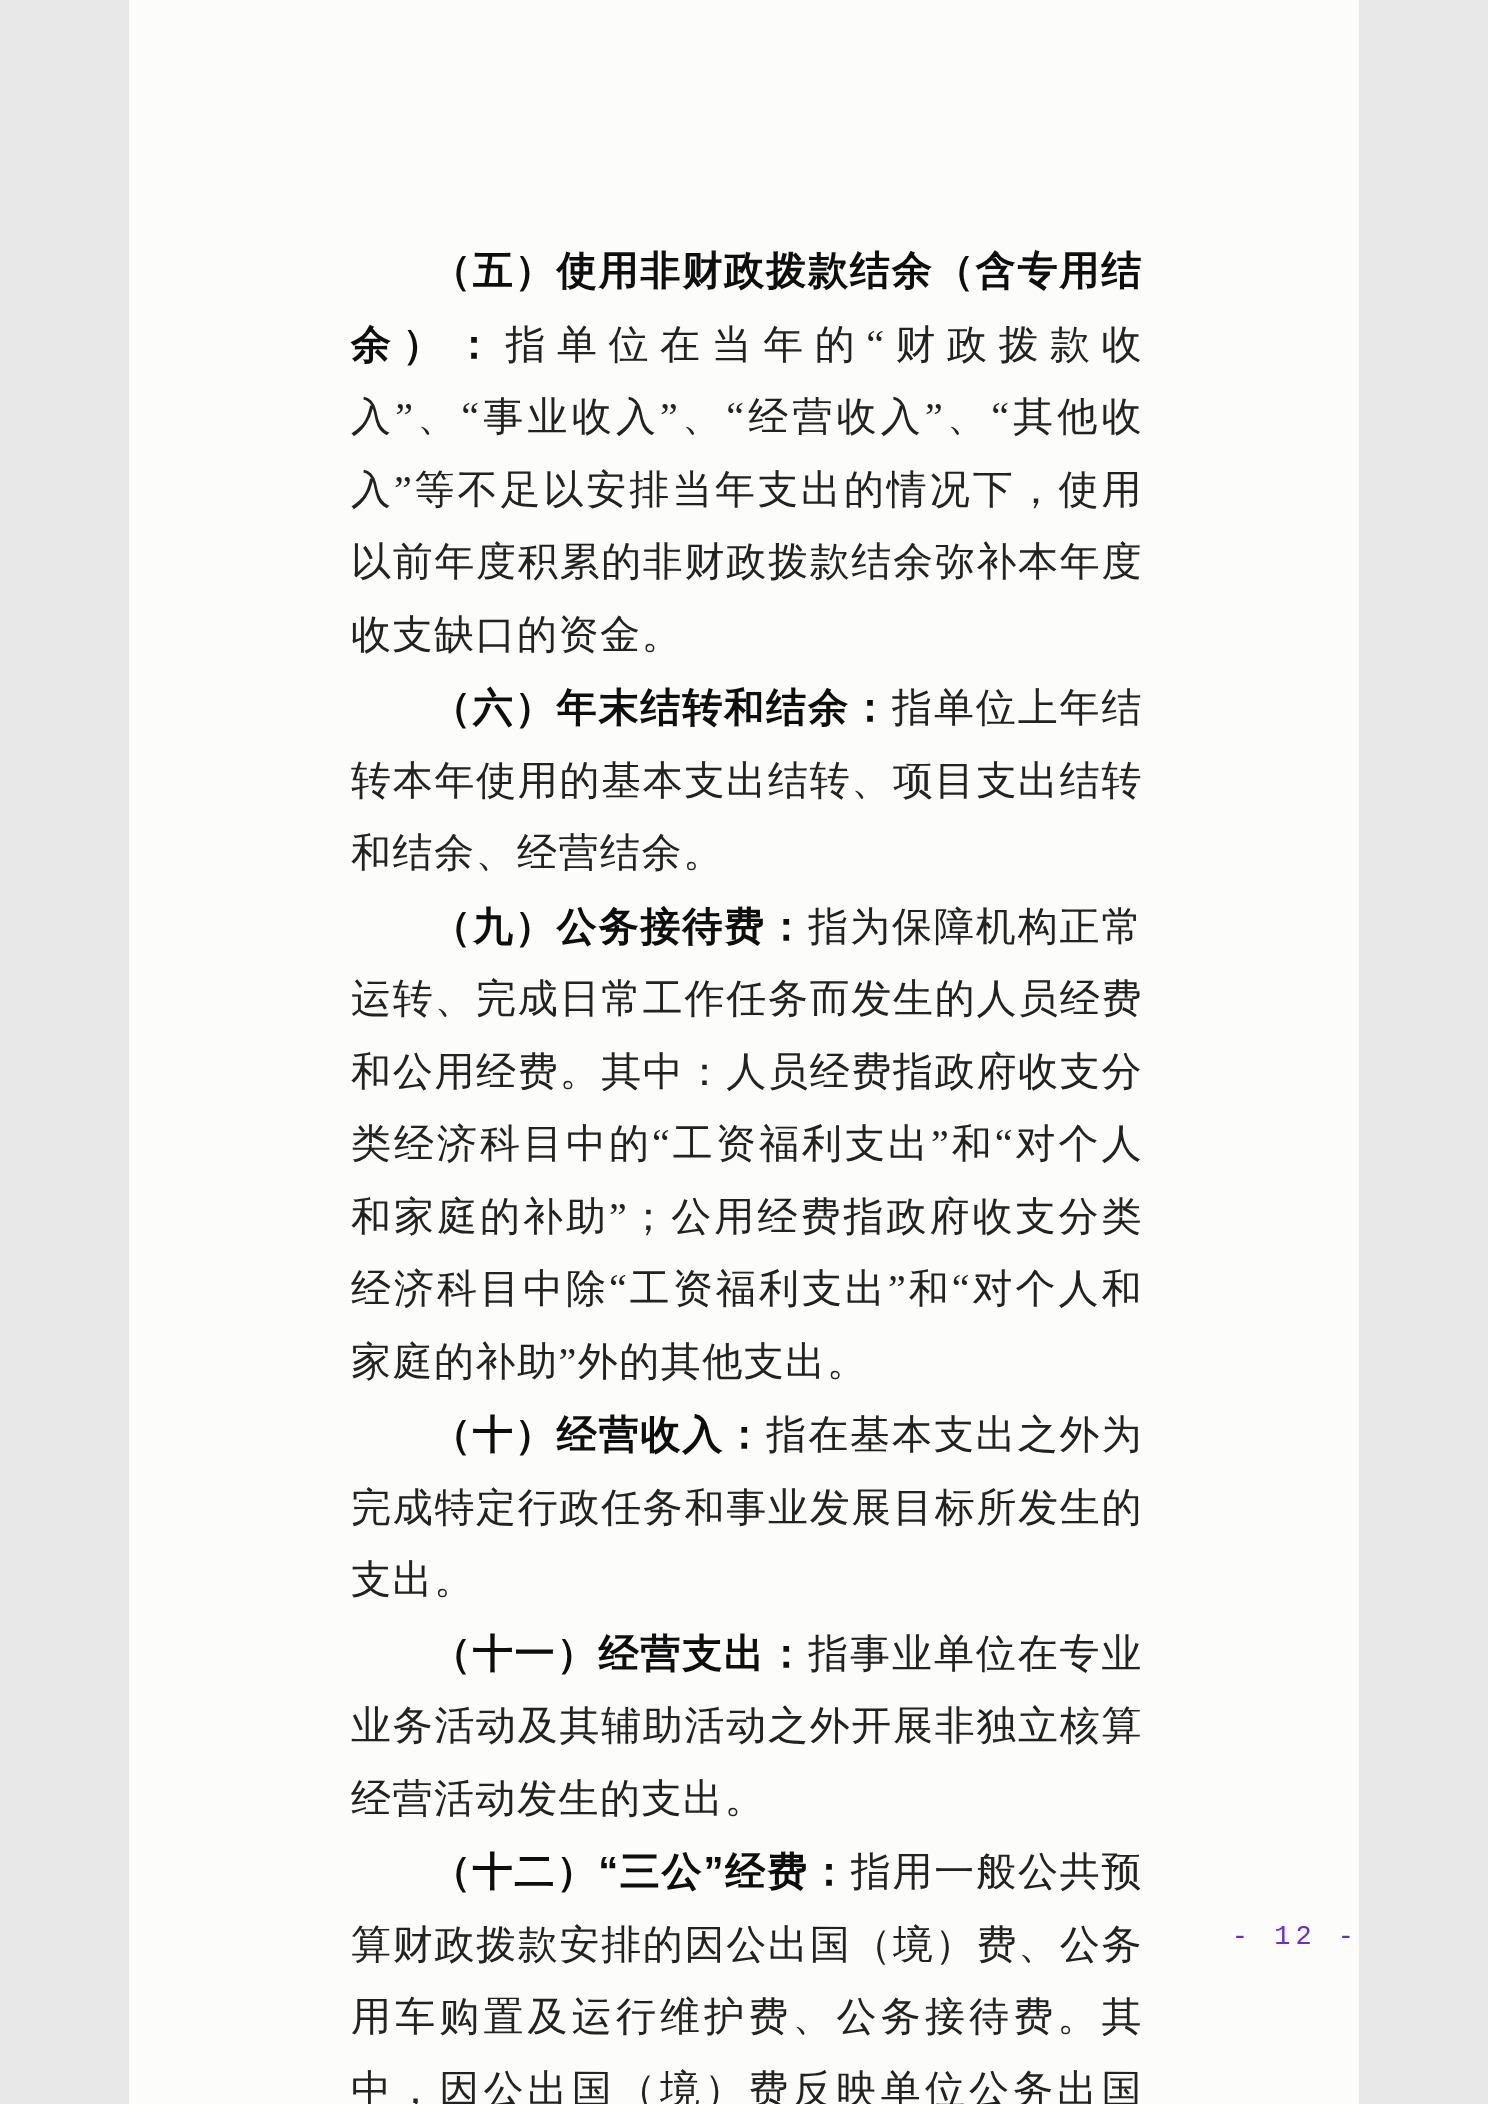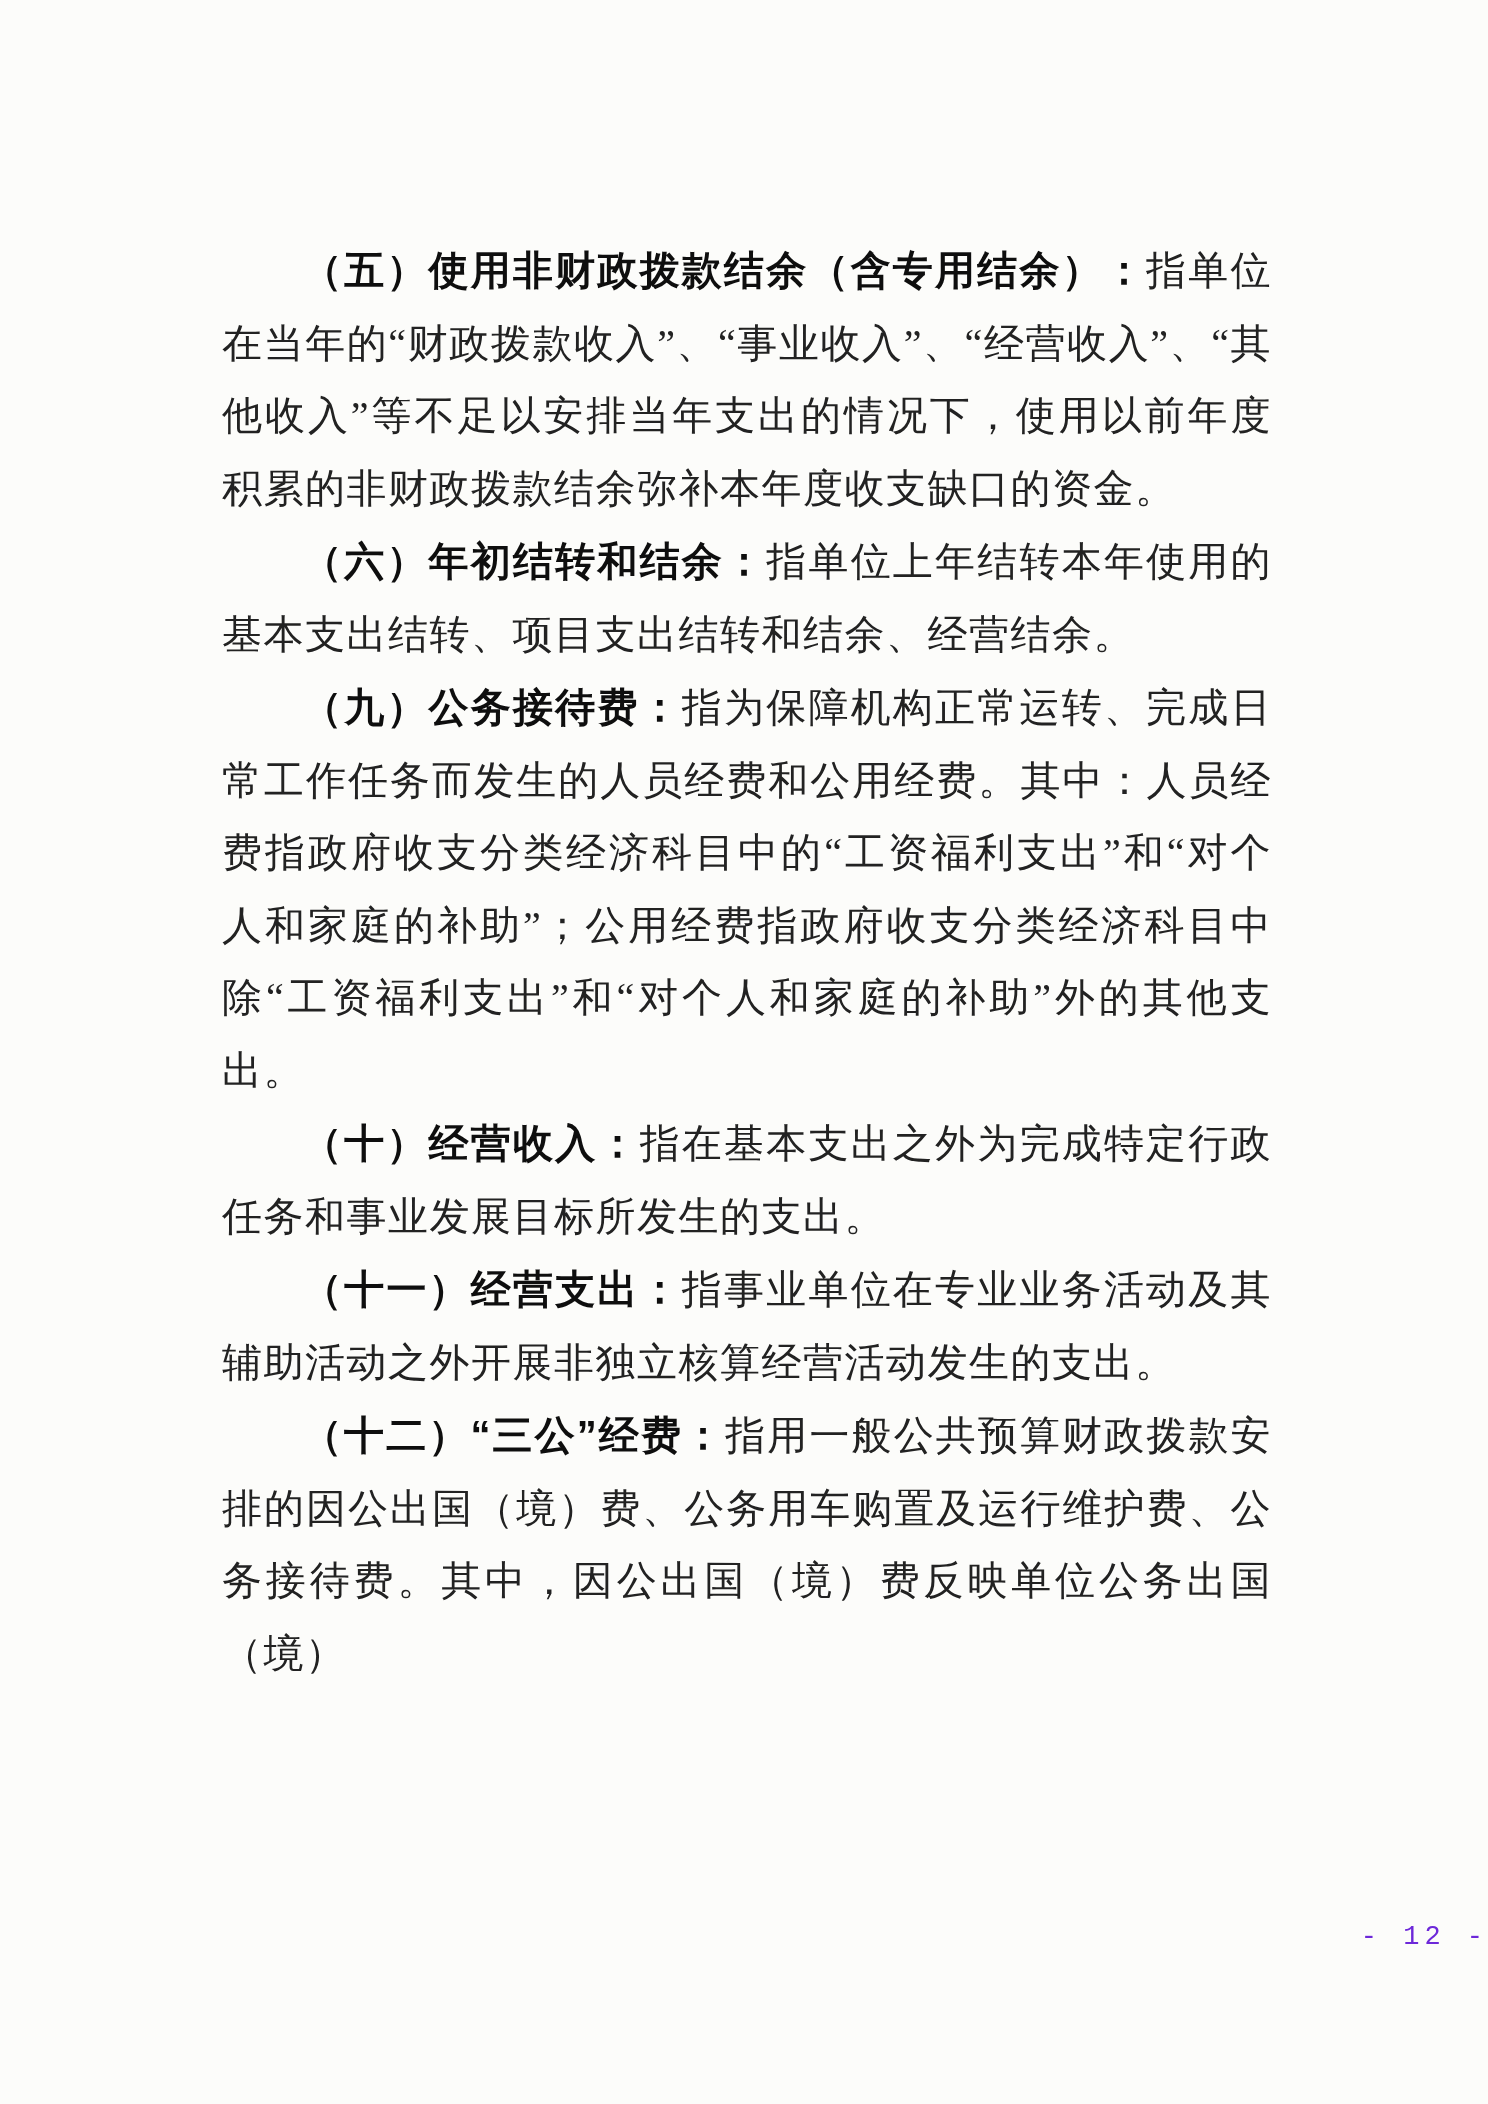--- a/index.html
+++ b/index.html
@@ -2,21 +2,21 @@
 <html><head>
 <meta charset="utf-8">
 <style>
   html, body {
     margin: 0;
     padding: 0;
     background: #e8e8e8;
   }
   .page {
     position: relative;
-    width: 1488px;
+    width: 1230px;
     height: 2104px;
     margin: 0 auto;
     background: #fcfcfa;
     overflow: hidden;
     color: #1f1f1f;
   }
   .text-block {
     box-sizing: border-box;
     padding: 234px 216px 0 222px;
     font-family: "Liberation Serif", "DejaVu Serif", serif;
@@ -49,20 +49,20 @@
     letter-spacing: 5px;
     color: #6d28d9;
   }
 </style>
 </head>
 <body>
 
 <div class="page">
   <div class="text-block">
     <p><span class="lead">（五）使用非财政拨款结余（含专用结余）：</span><span class="body-text">指单位在当年的“财政拨款收入”、“事业收入”、“经营收入”、“其他收入”等不足以安排当年支出的情况下，使用以前年度积累的非财政拨款结余弥补本年度收支缺口的资金。</span></p>
-    <p><span class="lead">（六）年初结转和结余：</span><span class="body-text">指单位上年结转本年使用的基本支出结转、项目支出结转和结余、经营结余。</span></p>
+    <p><span class="lead">（六）年末结转和结余：</span><span class="body-text">指单位上年结转本年使用的基本支出结转、项目支出结转和结余、经营结余。</span></p>
     <p><span class="lead">（九）公务接待费：</span><span class="body-text">指为保障机构正常运转、完成日常工作任务而发生的人员经费和公用经费。其中：人员经费指政府收支分类经济科目中的“工资福利支出”和“对个人和家庭的补助”；公用经费指政府收支分类经济科目中除“工资福利支出”和“对个人和家庭的补助”外的其他支出。</span></p>
     <p><span class="lead">（十）经营收入：</span><span class="body-text">指在基本支出之外为完成特定行政任务和事业发展目标所发生的支出。</span></p>
     <p><span class="lead">（十一）经营支出：</span><span class="body-text">指事业单位在专业业务活动及其辅助活动之外开展非独立核算经营活动发生的支出。</span></p>
     <p><span class="lead">（十二）“三公”经费：</span><span class="body-text">指用一般公共预算财政拨款安排的因公出国（境）费、公务用车购置及运行维护费、公务接待费。其中，因公出国（境）费反映单位公务出国（境）</span></p>
   </div>
   <div class="page-number">- 12 -</div>
 </div>
 
 </body></html>

